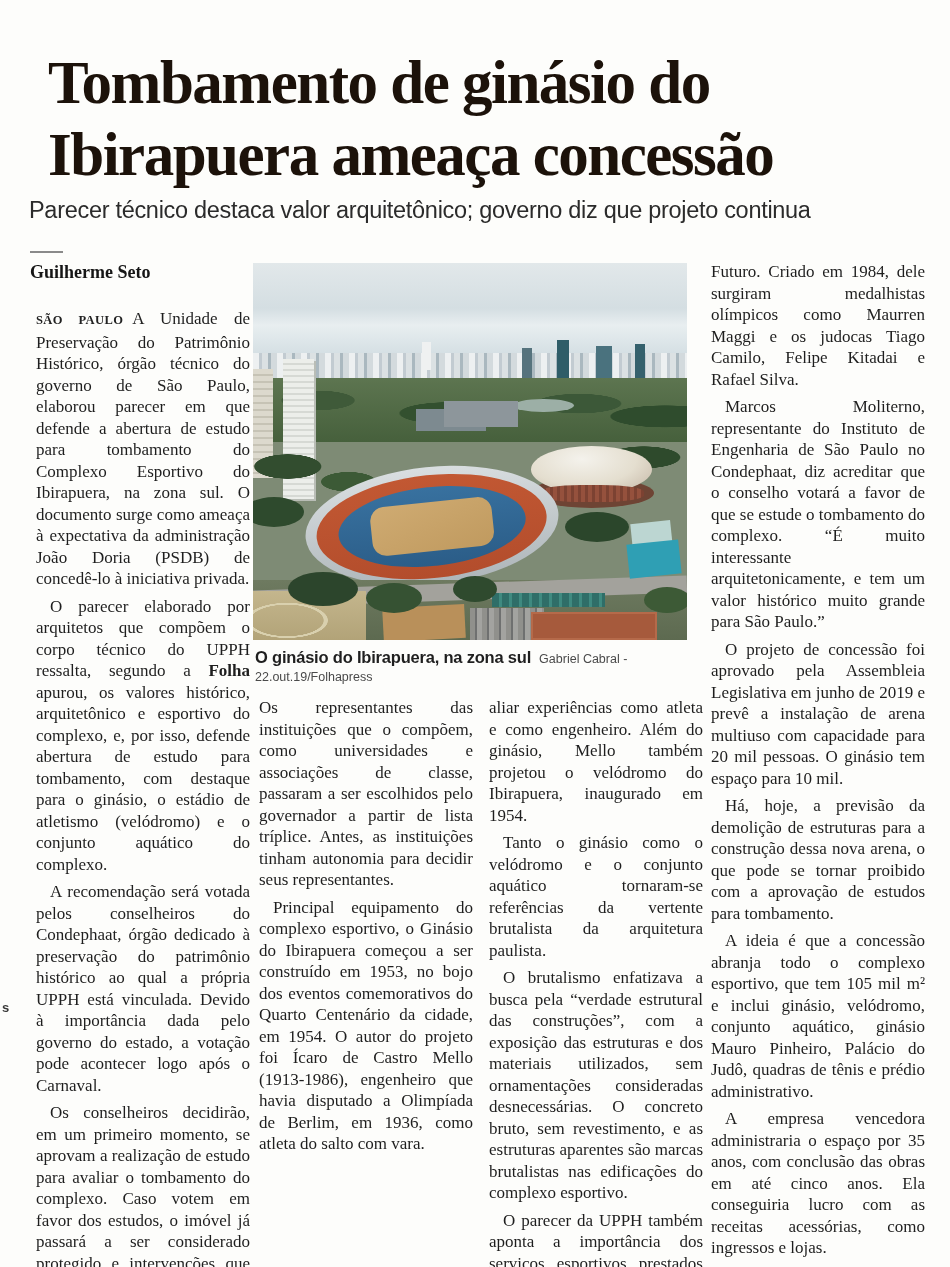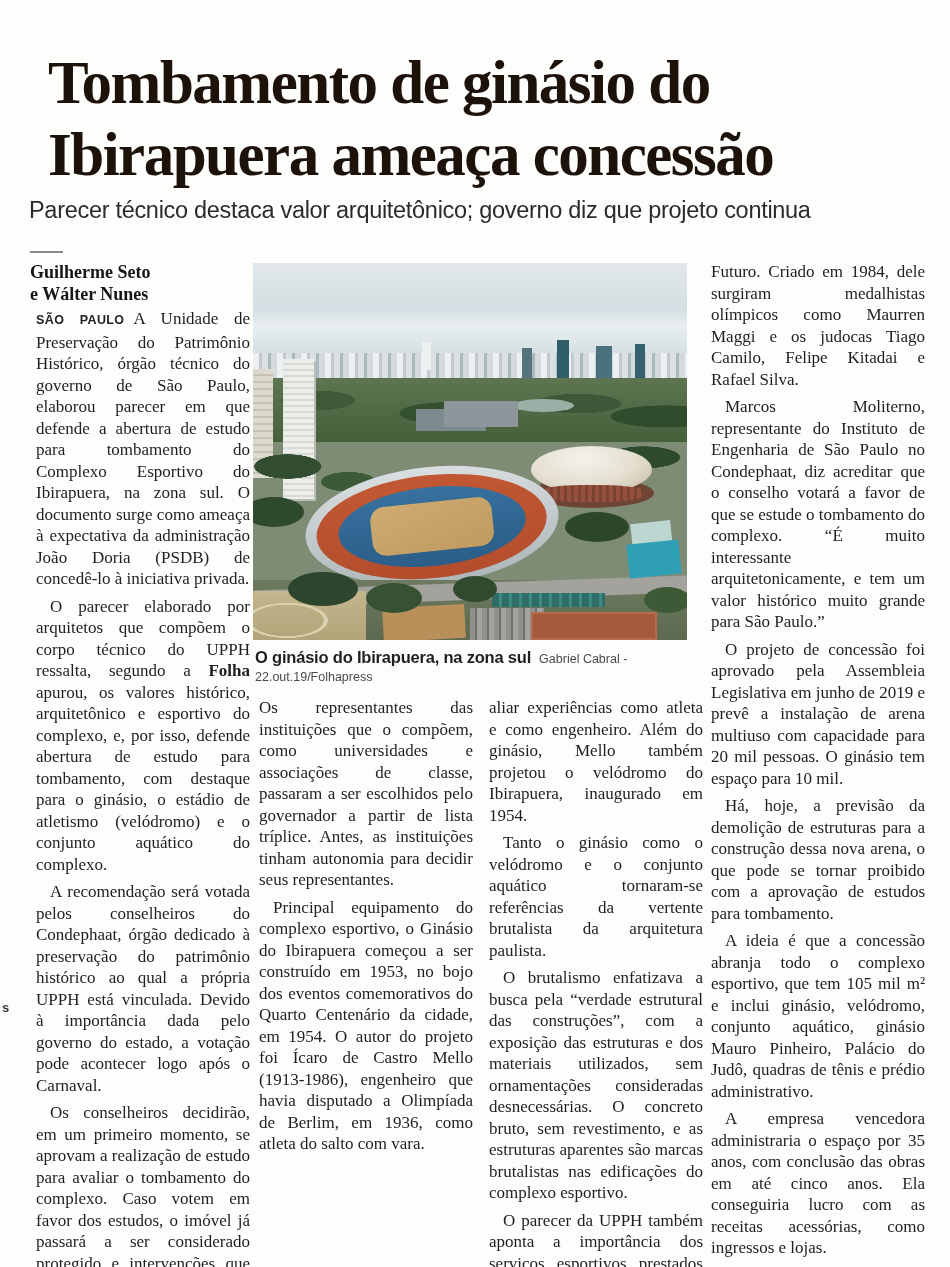--- a/index.html
+++ b/index.html
@@ -33,21 +33,21 @@
     position:absolute; width:226px; overflow:hidden;
     font-size:17px; line-height:21.5px; text-align:justify; color:#1e1e1e;
   }
   .col p{margin:6px; padding:0;}
   .col p.indent{text-indent:14px;}
   .col1{left:30px;  top:302px; height:965px;}
   .col2{left:253px; top:691px; height:576px;}
   .col3{left:483px; top:691px; height:576px;}
   .col4{left:705px; top:255px; height:1012px;}
   .dateline{
-    font-family:Liberation Sans, sans-serif; font-weight:700;
+    font-family:Liberation Serif, serif; font-weight:700;
     font-size:12.5px; letter-spacing:0.4px; color:#222; margin-right:9px;
   }
   b.inline-bold{font-weight:700;}
   .stray{
     position:absolute; left:2px; top:1000px;
     font-family:"Liberation Sans", sans-serif; font-weight:700;
     font-size:13px; color:#3a3a3a;
   }
   
   .photo{
@@ -135,21 +135,20 @@
 <div class="page">
 
   <h1 class="headline">Tombamento de ginásio do Ibirapuera ameaça concessão</h1>
 
   <div class="subheadline">Parecer técnico destaca valor arquitetônico; governo diz que projeto continua</div>
 
   <div class="byline-rule"></div>
 
   <div class="byline">
     <div>Guilherme Seto</div>
-    <div>e Wálter Nunes</div>
   </div>
 
   <div class="stray">s</div>
 
   <div class="col col1">
     <p><span class="dateline">SÃO PAULO</span><span>A Unidade de Preservação do Patrimônio Histórico, órgão técnico do governo de São Paulo, elaborou parecer em que defende a abertura de estudo para tombamento do Complexo Esportivo do Ibirapuera, na zona sul. O documento surge como ameaça à expectativa da administração João Doria (PSDB) de concedê-lo à iniciativa privada.</span></p>
     <p class="indent"><span>O parecer elaborado por arquitetos que compõem o corpo técnico do UPPH ressalta, segundo a </span><b class="inline-bold">Folha</b><span> apurou, os valores histórico, arquitetônico e esportivo do complexo, e, por isso, defende abertura de estudo para tombamento, com destaque para o ginásio, o estádio de atletismo (velódromo) e o conjunto aquático do complexo.</span></p>
     <p class="indent">A recomendação será votada pelos conselheiros do Condephaat, órgão dedicado à preservação do patrimônio histórico ao qual a própria UPPH está vinculada. Devido à importância dada pelo governo do estado, a votação pode acontecer logo após o Carnaval.</p>
     <p class="indent">Os conselheiros decidirão, em um primeiro momento, se aprovam a realização de estudo para avaliar o tombamento do complexo. Caso votem em favor dos estudos, o imóvel já passará a ser considerado protegido e intervenções que possam descaracterizá-lo estarão proibidas —o que tende a desanimar possíveis interessados na concessão.</p>
 

